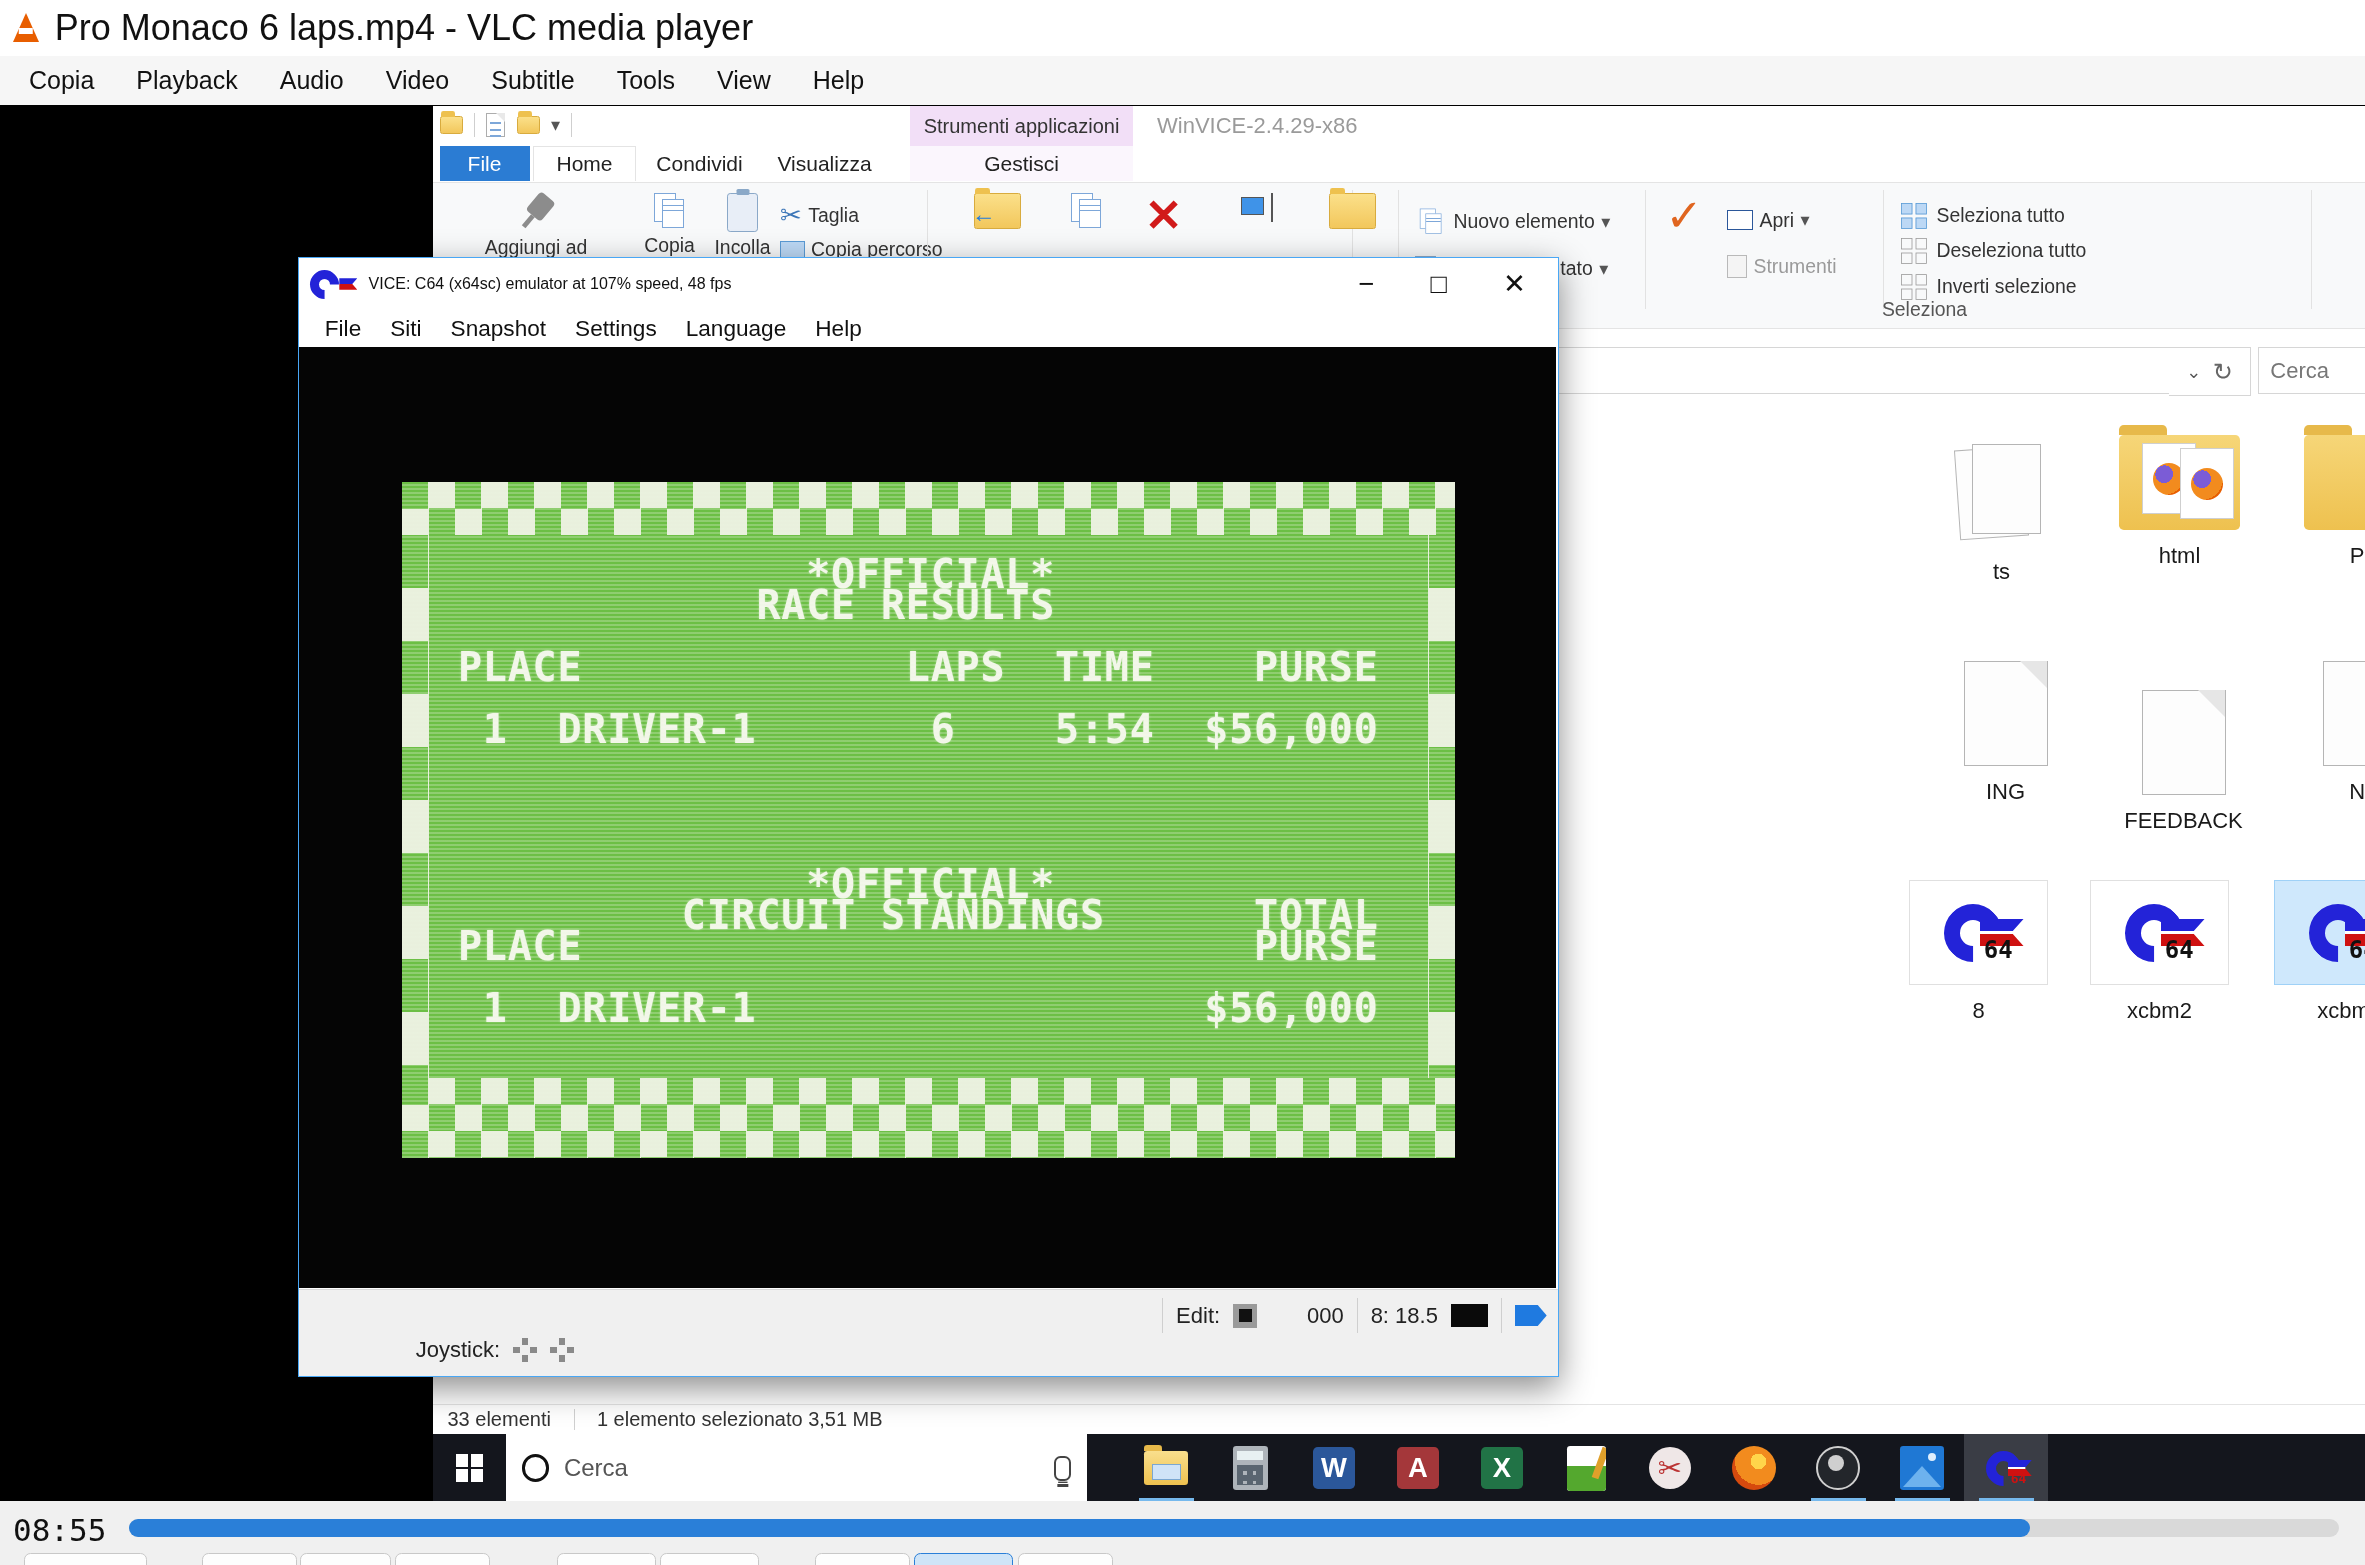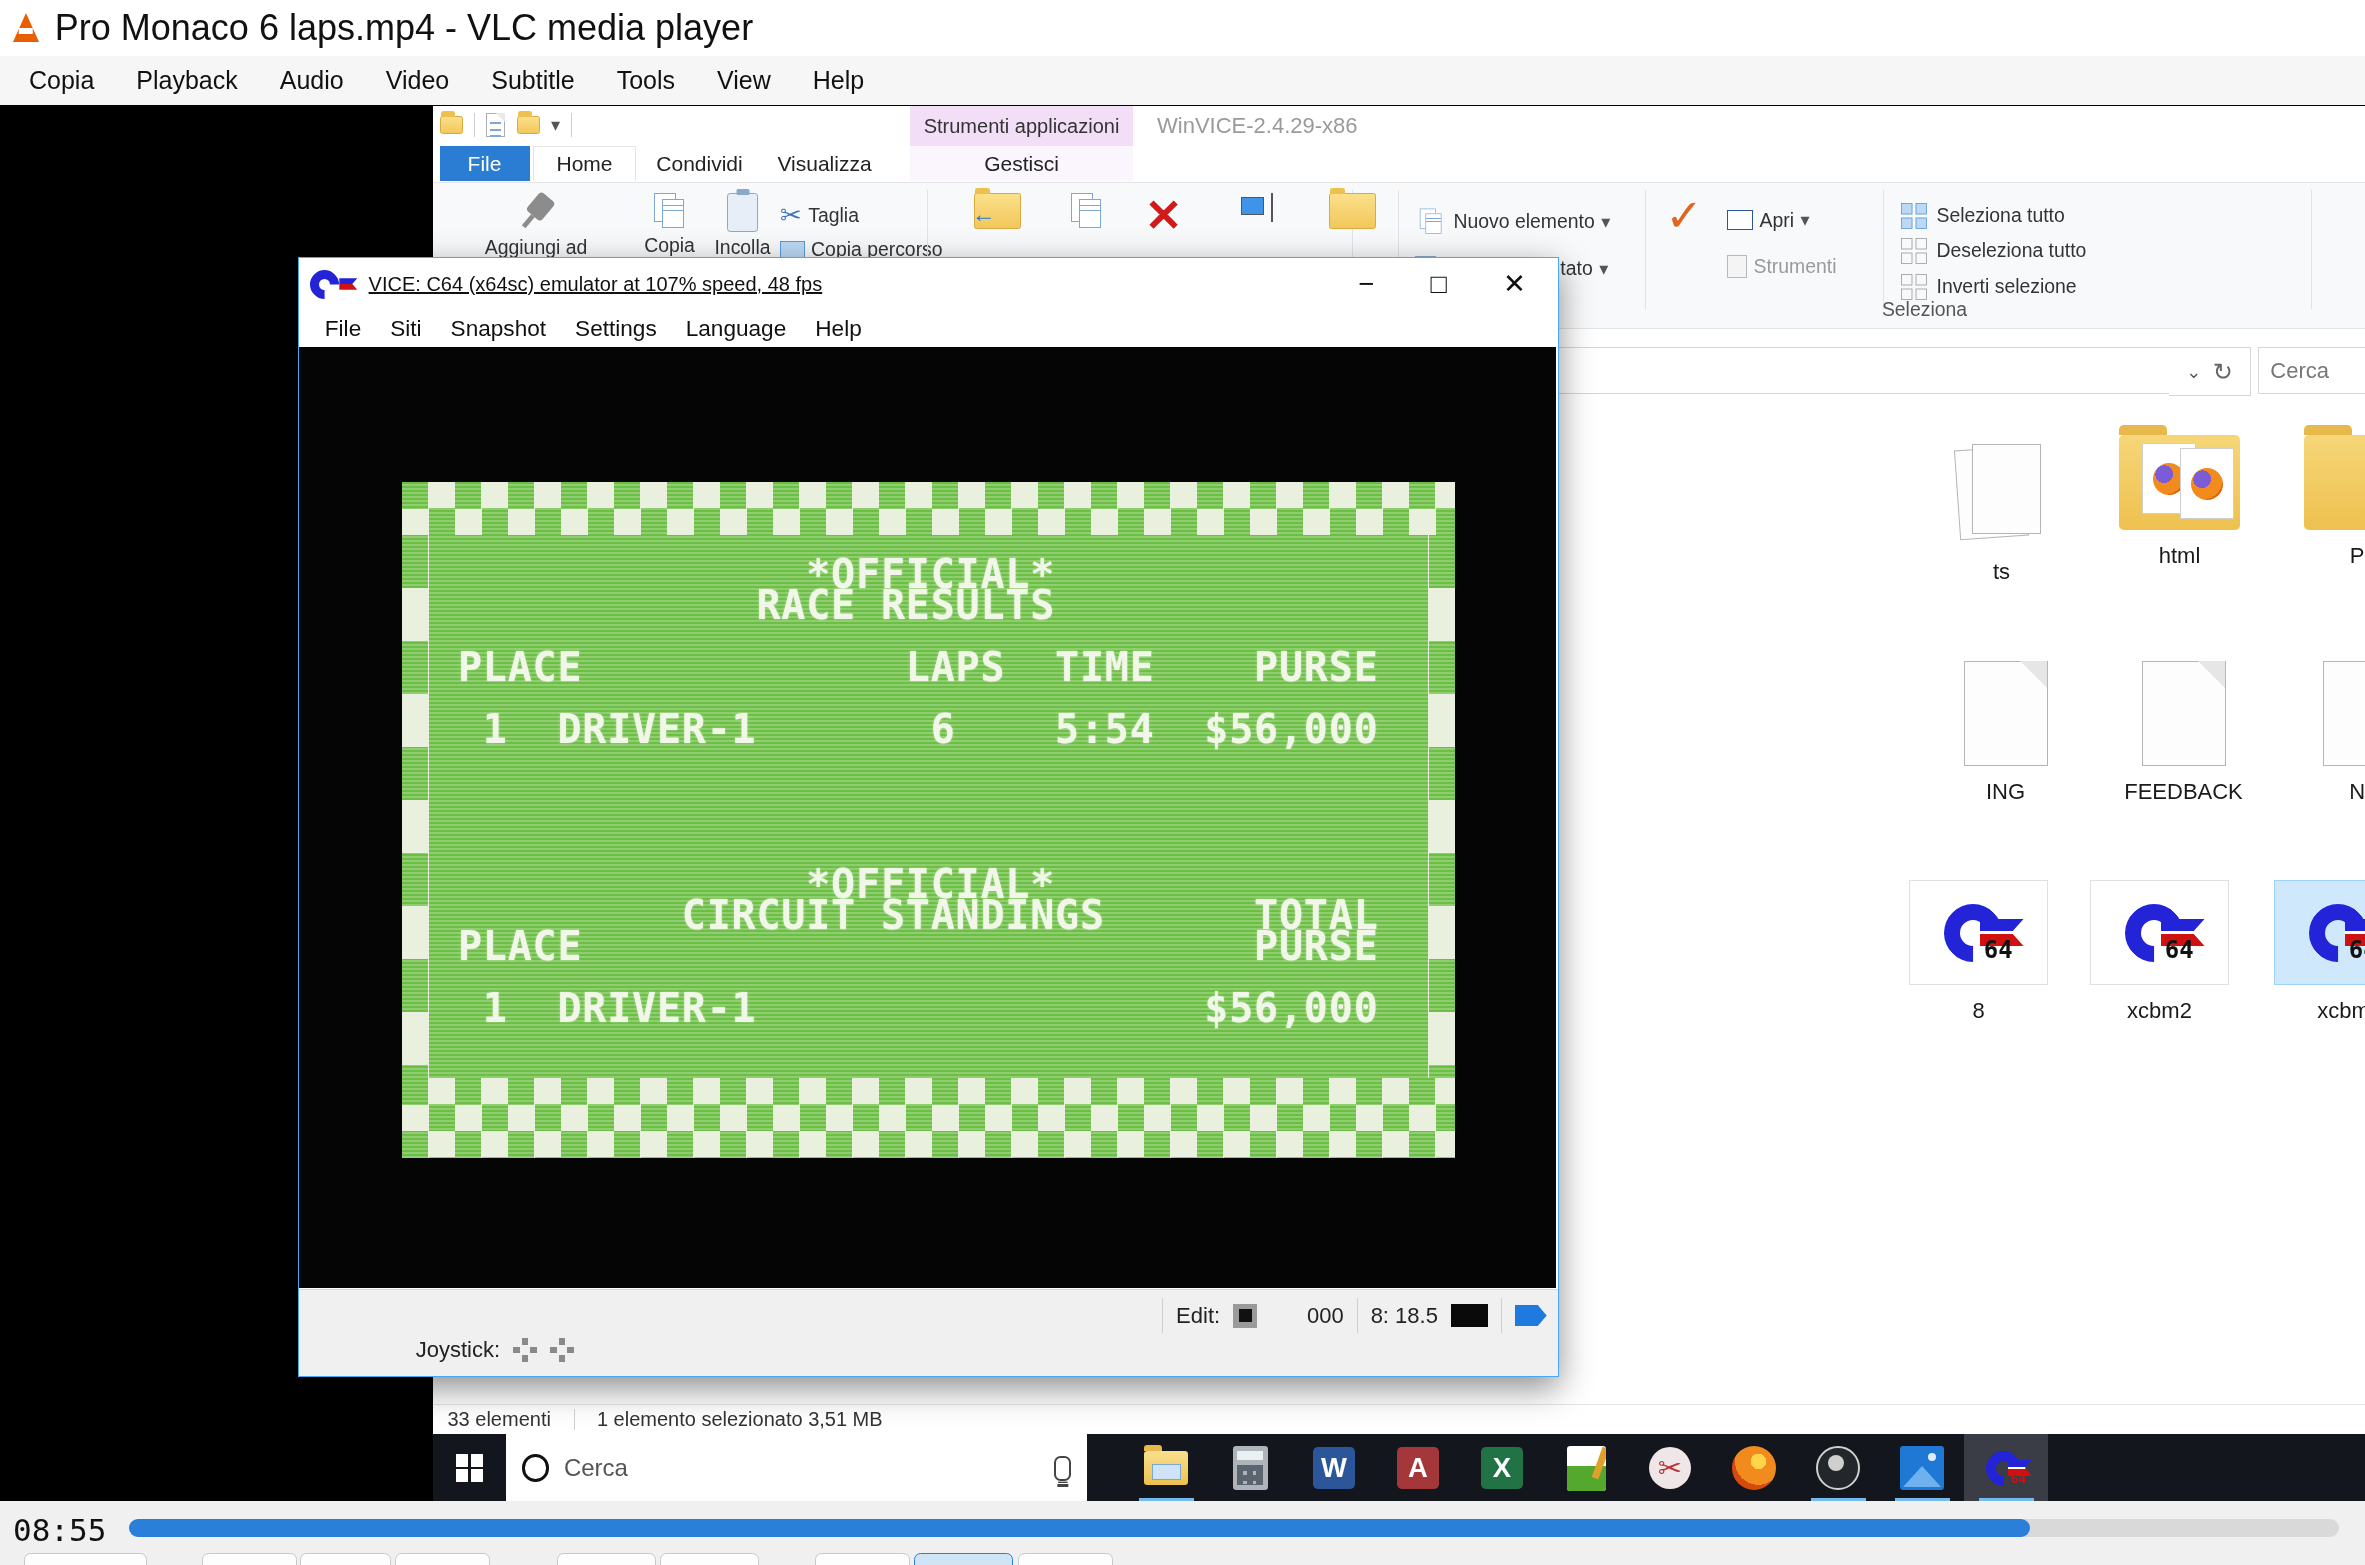--- a/index.html
+++ b/index.html
@@ -142,21 +142,21 @@
 
   .ex-status{position:absolute;left:0;top:1298px;width:100%;height:30px;background:#fff;border-top:0.8px solid #e4e4e4;
     display:flex;align-items:center;font-size:20px;color:#333;gap:22.6px;padding-left:14.5px;box-sizing:border-box;}
   .ex-status .sep{width:0.8px;height:21px;background:#d0d0d0;}
 
   
   .vice{position:absolute;left:298px;top:151px;width:1261px;height:1120px;background:#fff;z-index:2;
     border:1.6px solid #49a7f5;box-sizing:border-box;box-shadow:0 11.3px 32px rgba(0,0,0,.45);}
   .vice-titlebar{position:absolute;left:0;top:0;width:100%;height:52px;background:#fff;display:flex;align-items:center;
     padding-left:11.3px;box-sizing:border-box;gap:11.3px;}
-  .vice-title{font-size:20px;color:#111;text-decoration:underline;}
+  .vice-title{font-size:16px;color:#111;}
   .vice-caption{margin-left:auto;display:flex;align-items:center;gap:56px;padding-right:32px;font-size:27.4px;color:#111;}
   .vice-menubar{position:absolute;left:0;top:52px;width:100%;height:37px;background:#fff;display:flex;align-items:center;
     padding-left:11.3px;gap:0;box-sizing:border-box;}
   .vice-menu-item{font-size:22.6px;color:#111;padding:0 14.5px;}
   .vice-canvas{position:absolute;left:0;top:89px;width:1257px;height:941px;background:#050505;}
 
   
   .c64-screen{position:absolute;left:103px;top:135px;width:1053px;height:676px;background:#6cbf45;overflow:hidden;}
   .c64-screen::after{content:"";position:absolute;inset:0;pointer-events:none;
     background:repeating-linear-gradient(0deg,rgba(235,244,225,.28) 0 1.6px,transparent 1.6px 4px);}
@@ -541,21 +541,21 @@
     </div>
     <div class="file-item" style="left:1867px;top:329px;width:129px;">
       <span class="big-folder"></span>
       <span class="file-label">PE</span>
     </div>
 
     <div class="file-item" style="left:1516px;top:555px;width:113px;">
       <span class="big-doc"></span>
       <span class="file-label">ING</span>
     </div>
-    <div class="file-item" style="left:1694px;top:555px;width:113px;">
+    <div class="file-item" style="left:1694px;top:584px;width:113px;">
       <span class="big-doc"></span>
       <span class="file-label">FEEDBACK</span>
     </div>
     <div class="file-item" style="left:1875px;top:555px;width:113px;">
       <span class="big-doc"></span>
       <span class="file-label">NE</span>
     </div>
 
     <div class="file-item" style="left:1476px;top:774px;">
       <span class="c64-tile">

